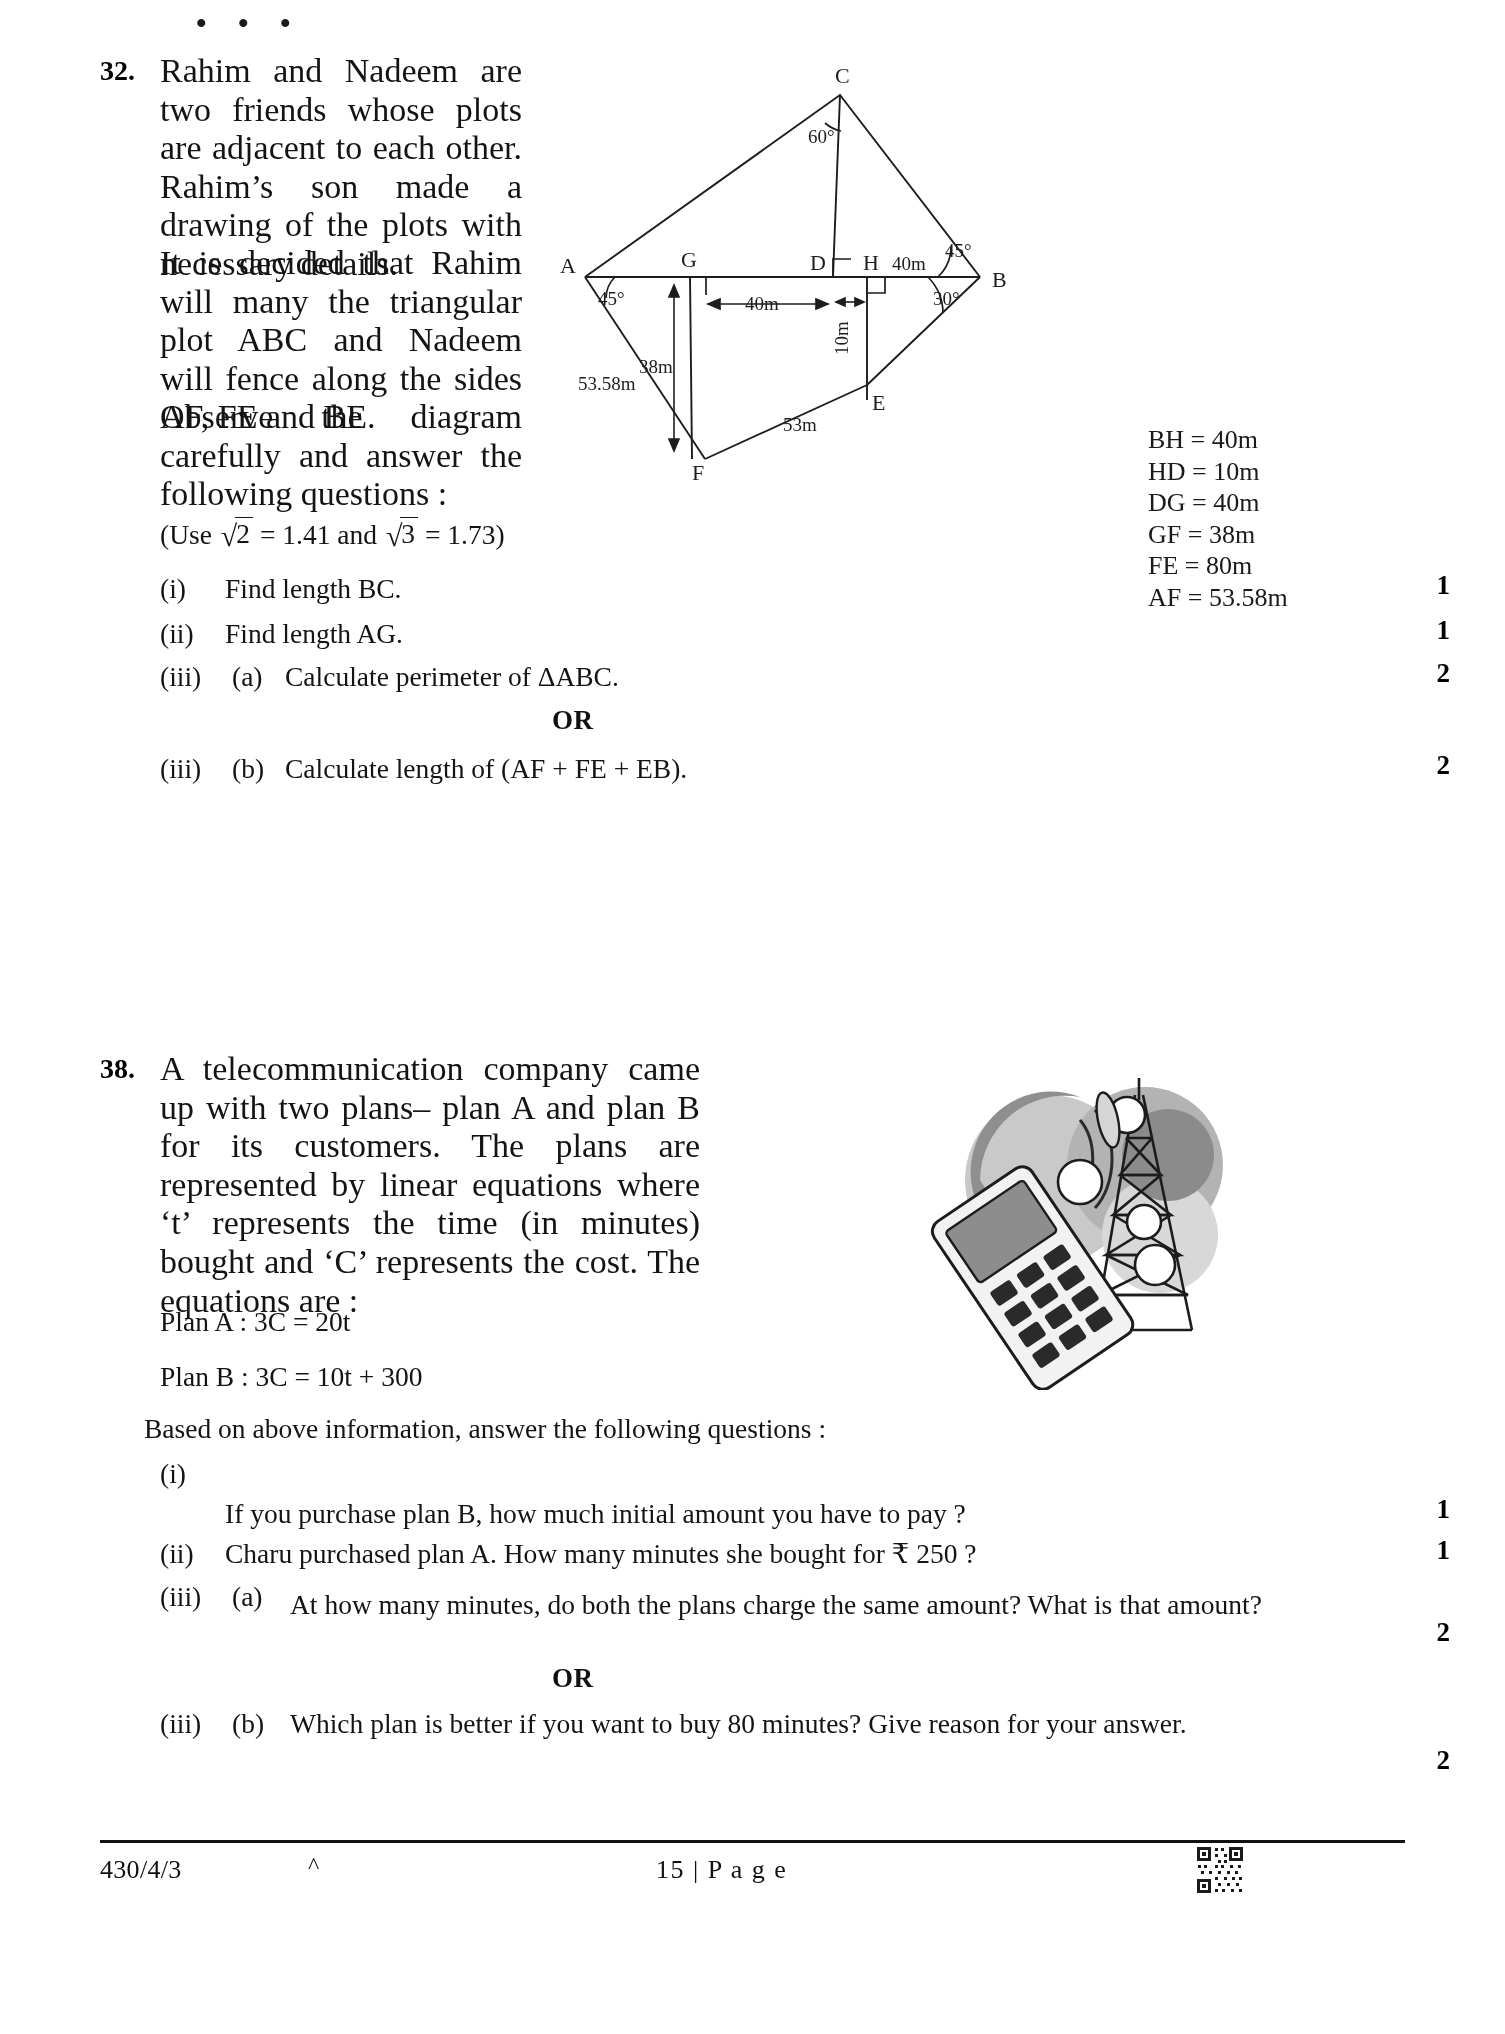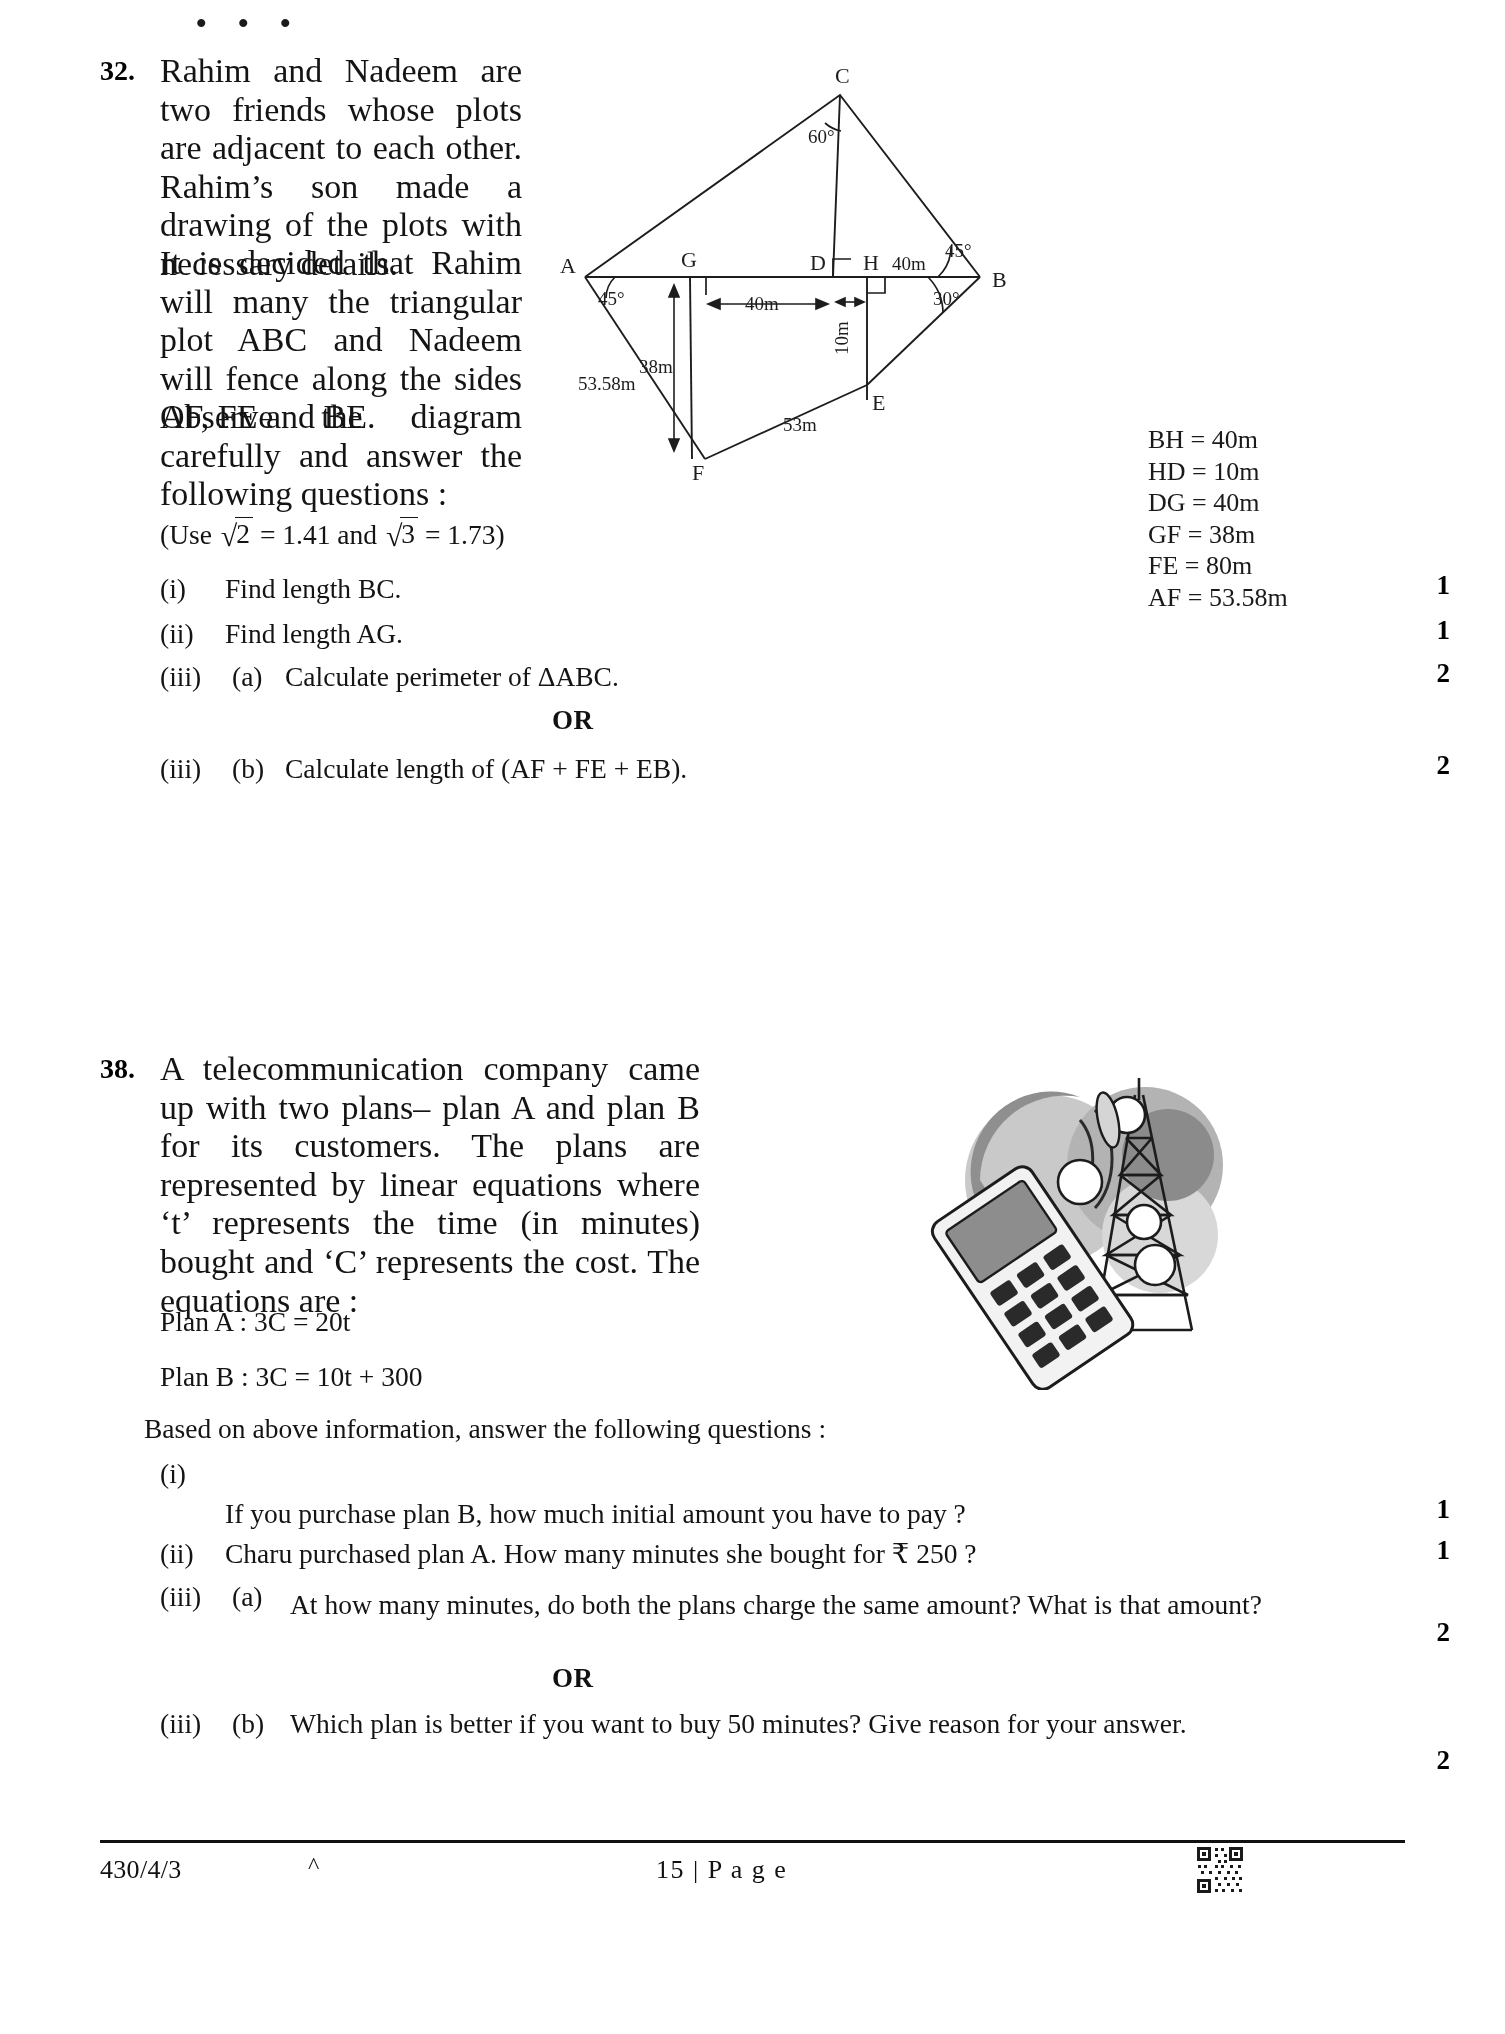--- a/index.html
+++ b/index.html
@@ -324,21 +324,21 @@
     <span class="lbl2" style="left:72px;">(a)</span>
     <span class="body" style="padding-left:130px;margin-top:8px;">At how many minutes, do both the plans charge the same amount? What is that amount?</span>
   </div>
   <div class="marks" style="top:1617px;">2</div>
 
   <div class="orword" style="left:552px; top:1663px;">OR</div>
 
   <div class="subq" style="left:160px; top:1705px; width:1130px;">
     <span class="lbl">(iii)</span>
     <span class="lbl2" style="left:72px;">(b)</span>
-    <span class="body nj" style="padding-left:130px;">Which plan is better if you want to buy 50 minutes? Give reason for your answer.</span>
+    <span class="body nj" style="padding-left:130px;">Which plan is better if you want to buy 80 minutes? Give reason for your answer.</span>
   </div>
   <div class="marks" style="top:1745px;">2</div>
 
   <svg class="illus" viewBox="0 0 330 330">
 
     <circle cx="120" cy="120" r="85" fill="#c9c9c9"></circle>
     <circle cx="215" cy="105" r="78" fill="#b3b3b3"></circle>
     <circle cx="230" cy="175" r="58" fill="#d8d8d8"></circle>
     <path d="M50,120 a85,85 0 0 1 100,-83 a70,70 0 0 0 -58,150 z" fill="#8f8f8f"></path>
     <circle cx="238" cy="95" r="46" fill="#8b8b8b"></circle>

